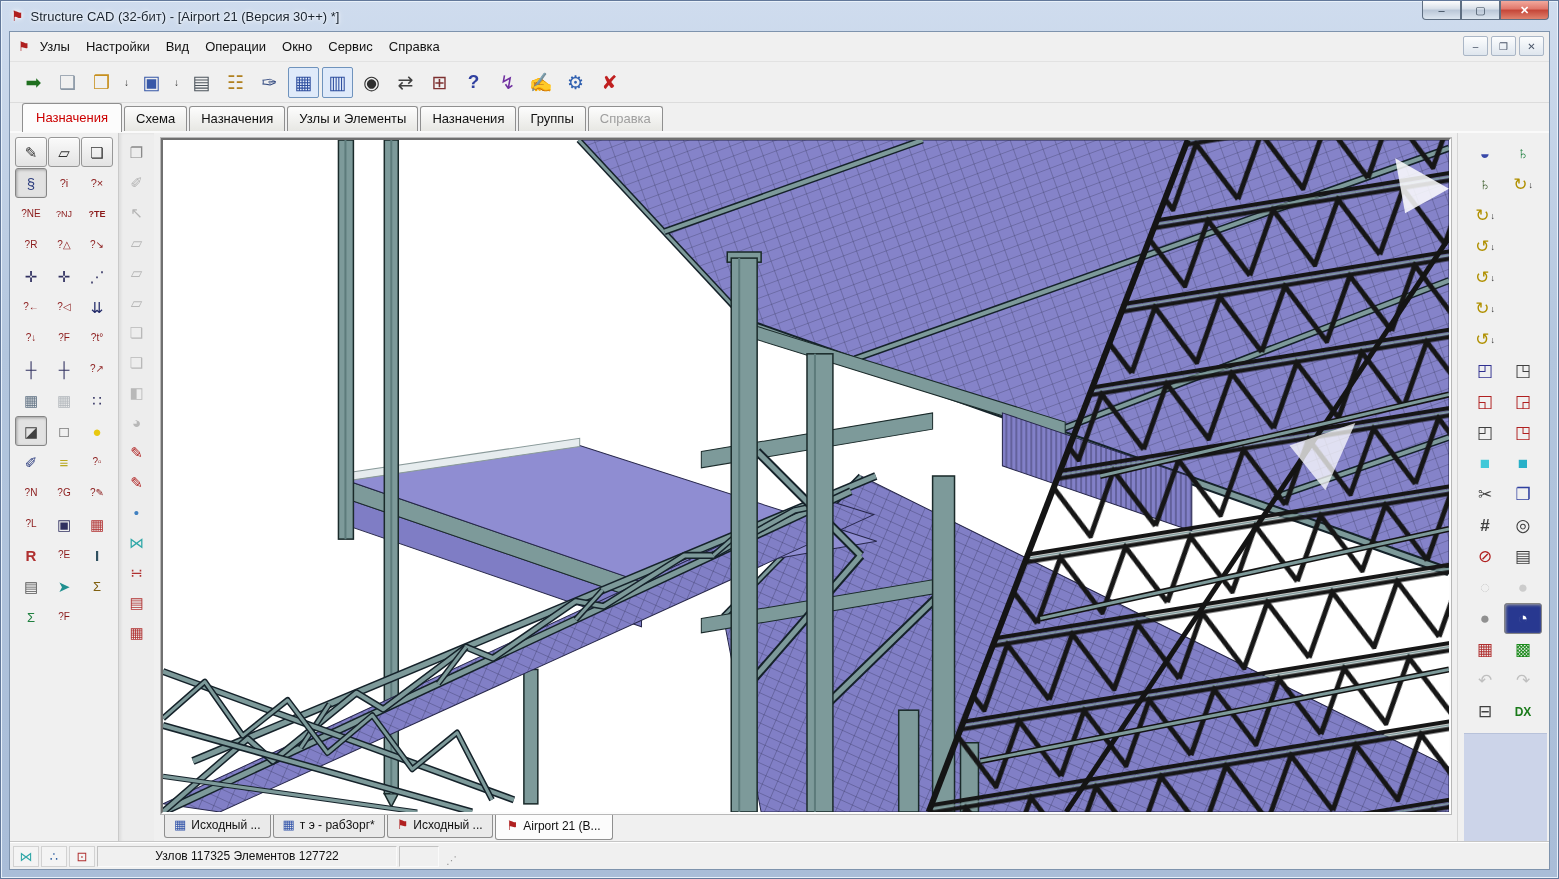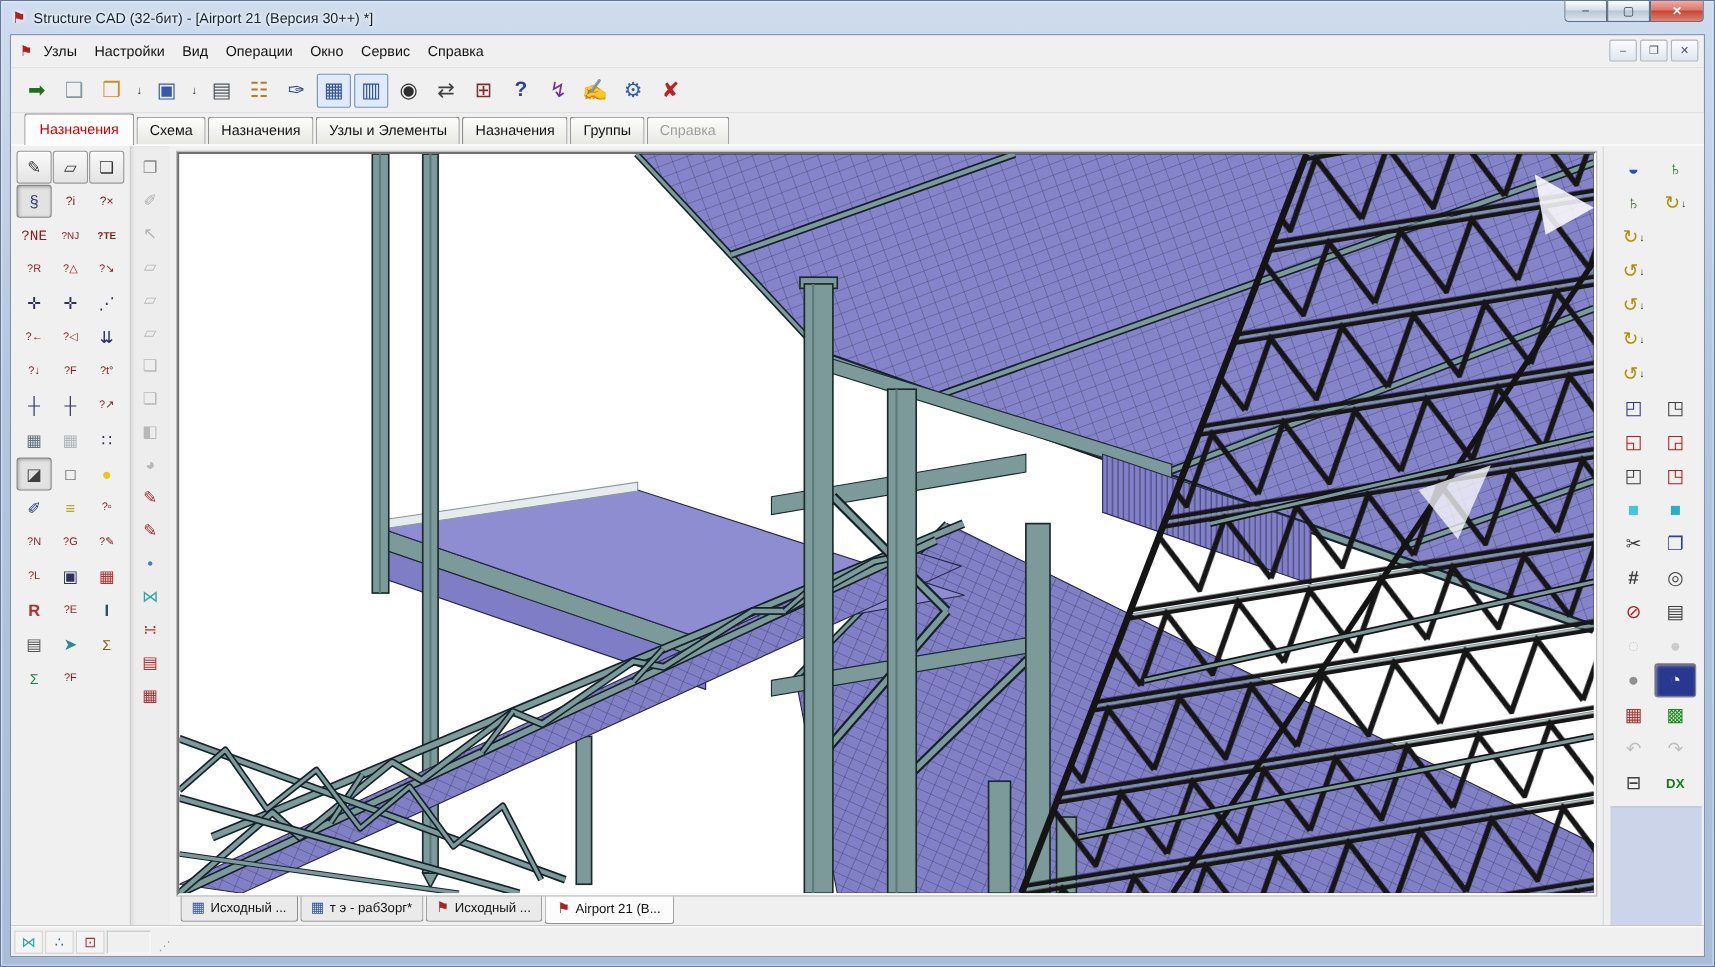--- a/index.html
+++ b/index.html
@@ -203,21 +203,21 @@
             <span class="pal-btn pressed">
               <span class="glyph" style="color: rgb(48, 64, 128);">§</span>
             </span>
             <span class="pal-btn">
               <span class="glyph" style="color: rgb(139, 26, 26); font-size: 11px;">?i</span>
             </span>
             <span class="pal-btn">
               <span class="glyph" style="color: rgb(139, 26, 26); font-size: 11px;">?×</span>
             </span>
             <span class="pal-btn">
-              <span class="glyph" style="color: rgb(139, 26, 26); font-size: 13px; font-family: Liberation Mono, monospace;">?NE</span>
+              <span class="glyph" style="color: rgb(139, 26, 26); font-size: 10px;">?NE</span>
             </span>
             <span class="pal-btn">
               <span class="glyph" style="color: rgb(139, 26, 26); font-size: 9px;">?NJ</span>
             </span>
             <span class="pal-btn">
               <span class="glyph" style="color: rgb(139, 26, 26); font-size: 9px; font-weight: bold;">?TE</span>
             </span>
             <span class="pal-btn">
               <span class="glyph" style="color: rgb(139, 26, 26); font-size: 10px;">?R</span>
             </span>
@@ -664,18 +664,19 @@
           <span class="pal-btn">
             <span class="glyph" style="color: rgb(48, 168, 168);">⋈</span>
           </span>
           <span class="pal-btn">
             <span class="glyph" style="color: rgb(48, 96, 160);">∴</span>
           </span>
           <span class="pal-btn">
             <span class="glyph" style="color: rgb(176, 48, 48);">⊡</span>
           </span>
         </div>
+      <div class="sb-panel sb-counts">Узлов 117325 Элементов 127722</div>
       <div class="sb-panel sb-mini"></div>
       <div class="grip">⋰</div>
     </div>
 
   </div>
 </div>
 
 </body></html>

